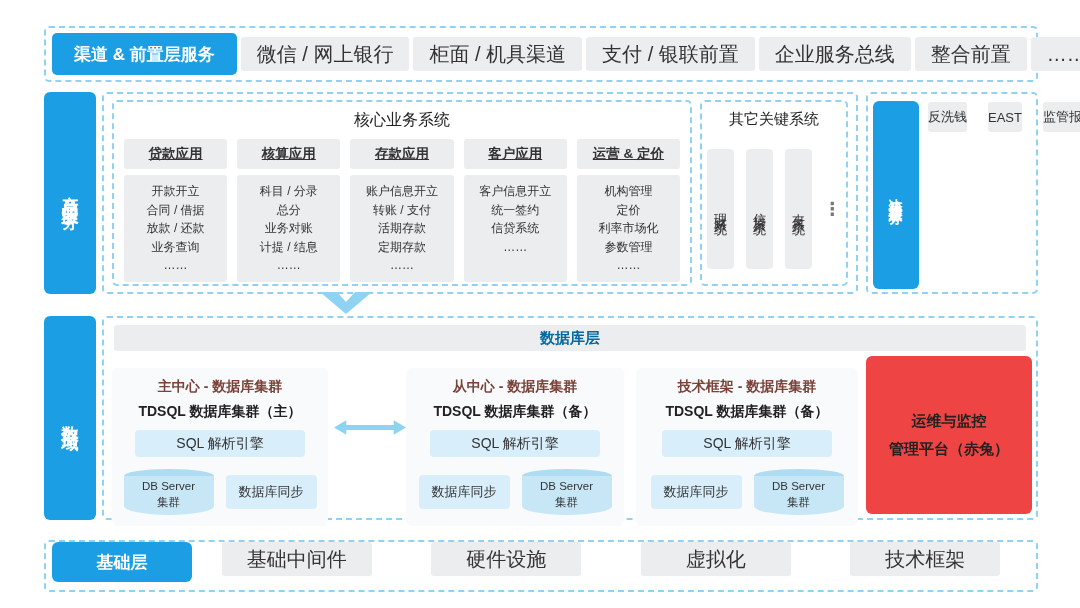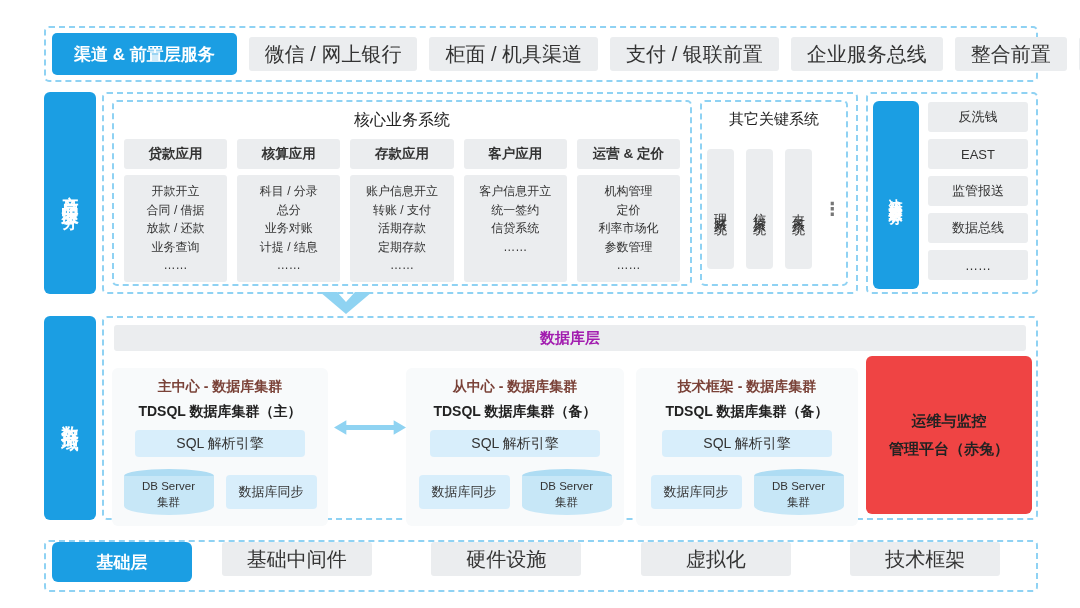--- a/index.html
+++ b/index.html
@@ -7,51 +7,51 @@
   .dashed{border:2px dashed var(--dashed-border,#8fd2f3);border-radius:5px;background:#fff;box-sizing:border-box;}
 
   
   .pill{display:flex;align-items:center;justify-content:center;background:var(--gray-box,#ebedef);color:var(--text-dark,#333);border-radius:3px;font-size:20px;height:34px;padding:0 16px;flex:0 0 auto;white-space:nowrap;}
   .pill.small{height:30px;padding:0;font-size:13px;}
   .pill.wide{width:150px;padding:0;}
   .blue-label{display:flex;align-items:center;justify-content:center;background:var(--accent-blue,#1b9ee3);color:#fff;font-weight:bold;border-radius:5px;flex:0 0 auto;}
   .vbar{position:absolute;background:var(--accent-blue,#1b9ee3);color:#fff;font-weight:bold;border-radius:6px;display:flex;align-items:center;justify-content:center;writing-mode:vertical-rl;text-orientation:upright;letter-spacing:4px;}
 
   
-  .channel-section{position:absolute;left:44px;top:26px;width:994px;height:56px;display:flex;align-items:center;gap:12px;padding:0 6px;}
+  .channel-section{position:absolute;left:44px;top:26px;width:994px;height:56px;display:flex;align-items:center;gap:4px;padding:0 6px;}
   .channel-label{height:42px;padding:0 22px;font-size:17px;}
 
   
   .vbar-product{left:44px;top:92px;width:52px;height:202px;font-size:17px;}
   .product-box{position:absolute;left:102px;top:92px;width:756px;height:202px;}
   .core-box{position:absolute;left:8px;top:6px;width:580px;height:186px;}
   .box-title{text-align:center;font-weight:normal;font-size:16px;color:#222;margin-top:8px;}
   .core-cols{display:flex;gap:10px;margin:8px 10px 0;height:143px;}
   .col{flex:1;display:flex;flex-direction:column;min-width:0;}
-  .col-header{background:var(--gray-box,#ebedef);font-weight:bold;font-size:13.5px;text-align:center;padding:6px 2px;border-radius:3px;}
+  .col-header{background:var(--gray-box,#ebedef);font-weight:bold;font-size:13.5px;text-align:center;padding:6px 2px;border-radius:3px;text-decoration:underline;}
   .col-body{background:var(--gray-box,#ebedef);font-size:12px;text-align:center;padding:7px 2px;border-radius:3px;margin-top:6px;flex:1;white-space:pre-line;line-height:1.55;}
   .other-box{position:absolute;left:596px;top:6px;width:148px;height:186px;}
   .other-box .box-title{font-size:15px;}
   .other-pills{display:flex;gap:12px;justify-content:center;align-items:flex-start;margin-top:20px;height:120px;}
   .vpill{width:27px;height:120px;background:var(--gray-box,#ebedef);border-radius:4px;writing-mode:vertical-rl;text-orientation:upright;display:flex;align-items:center;justify-content:center;font-size:13px;letter-spacing:3px;flex:0 0 auto;}
   .vdots{align-self:center;font-size:18px;color:#777;font-weight:bold;}
 
   
   .decision-box{position:absolute;left:866px;top:92px;width:172px;height:202px;}
   .vbar-decision{position:absolute;left:5px;top:7px;width:46px;height:188px;font-size:14px;letter-spacing:2px;}
-  .decision-items{position:absolute;left:60px;top:8px;right:8px;display:flex;flex-direction:column;gap:7px;}
+  .decision-items{position:absolute;left:60px;top:8px;right:8px;display:flex;gap:21px;}
 
   
   .down-arrow{position:absolute;left:320px;top:292px;width:52px;height:22px;}
   .down-arrow polygon{fill:var(--arrow,#8fd3f2);}
 
   
   .vbar-data{left:44px;top:316px;width:52px;height:204px;font-size:17px;}
   .data-box{position:absolute;left:102px;top:316px;width:936px;height:204px;}
-  .db-header{position:absolute;left:10px;right:10px;top:7px;height:26px;line-height:26px;text-align:center;font-weight:bold;font-size:15px;background:var(--gray-box,#ebedef);border-radius:3px;color:#a21caf;}
+  .db-header{position:absolute;left:10px;right:10px;top:7px;height:26px;line-height:26px;text-align:center;font-weight:bold;font-size:15px;background:var(--gray-box,#ebedef);border-radius:3px;color:#0369a1;}
   .cluster{position:absolute;top:50px;height:158px;background:#f8fafb;border-radius:6px;}
   .c1{left:8px;width:216px;}
   .c2{left:302px;width:218px;}
   .c3{left:532px;width:222px;}
   .cl-title{text-align:center;font-weight:bold;font-size:14px;color:var(--cluster-title,#7a4238);margin-top:10px;}
   .cl-sub{text-align:center;font-weight:bold;font-size:14px;color:#222;margin-top:7px;}
   .cl-engine{margin:9px auto 0;width:170px;height:27px;line-height:27px;text-align:center;background:var(--light-blue-box,#d8eefb);border-radius:4px;font-size:14px;}
   .cl-bottom{margin-top:12px;display:flex;justify-content:center;align-items:center;gap:12px;}
   .sync-box{background:var(--light-blue-box,#d8eefb);font-size:13px;padding:8px 13px;border-radius:4px;white-space:nowrap;}
   .cyl{position:relative;width:90px;height:46px;flex:0 0 auto;}

